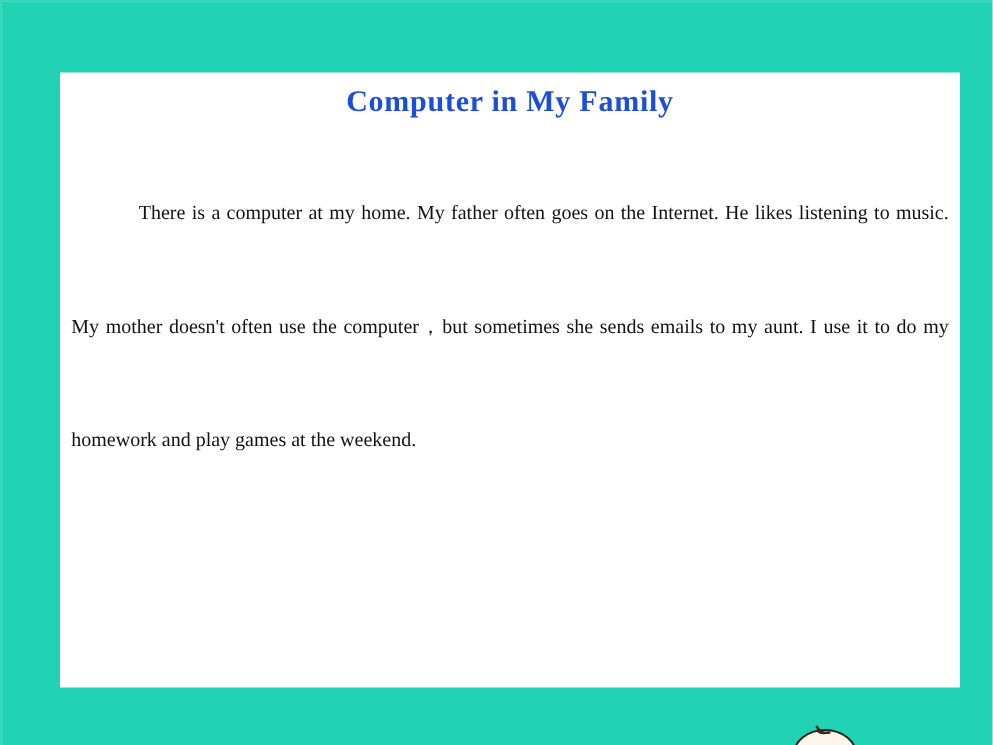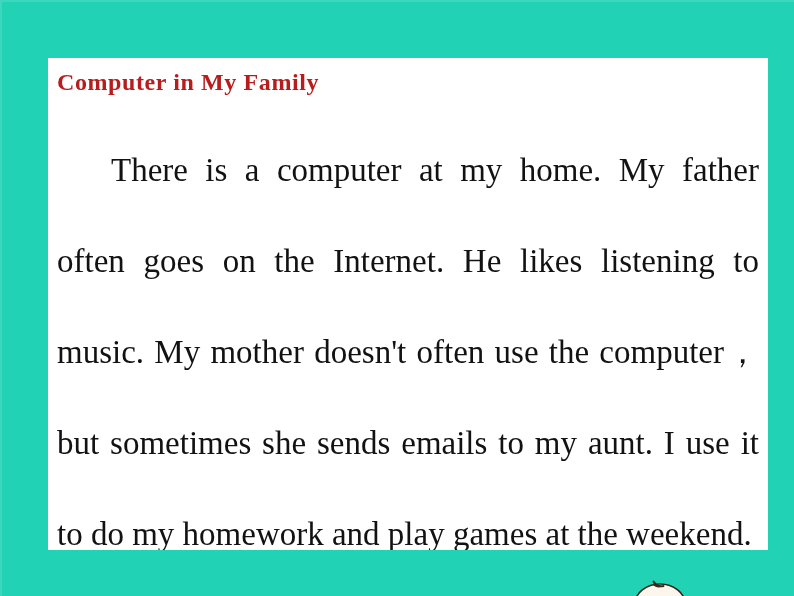--- a/index.html
+++ b/index.html
@@ -42,39 +42,39 @@
     height: 492px;
     background: #ffffff;
     box-sizing: border-box;
     padding: 0 9px;
     overflow: hidden;
   }
 
   .essay-title {
     margin: 0;
     padding-top: 9px;
-    text-align: left;
+    text-align: center;
     font-family: "Liberation Serif", "DejaVu Serif", serif;
     font-weight: bold;
     font-size: 24px;
     line-height: 30px;
     letter-spacing: 0.6px;
-    color: #b91c1c;
+    color: #1d4ed8;
     white-space: nowrap;
   }
 
   .essay-body {
     margin: 0;
     padding-top: 28px;
     text-align: justify;
     text-align-last: left;
     text-justify: inter-word;
     font-family: "Liberation Serif", "DejaVu Serif", serif;
     font-weight: normal;
-    font-size: 33px;
+    font-size: 16px;
     line-height: 91px;
     color: #121212;
     text-indent: 54px;
     word-spacing: 0px;
     hyphens: none;
   }
 
   
   .mascot {
     position: absolute;

